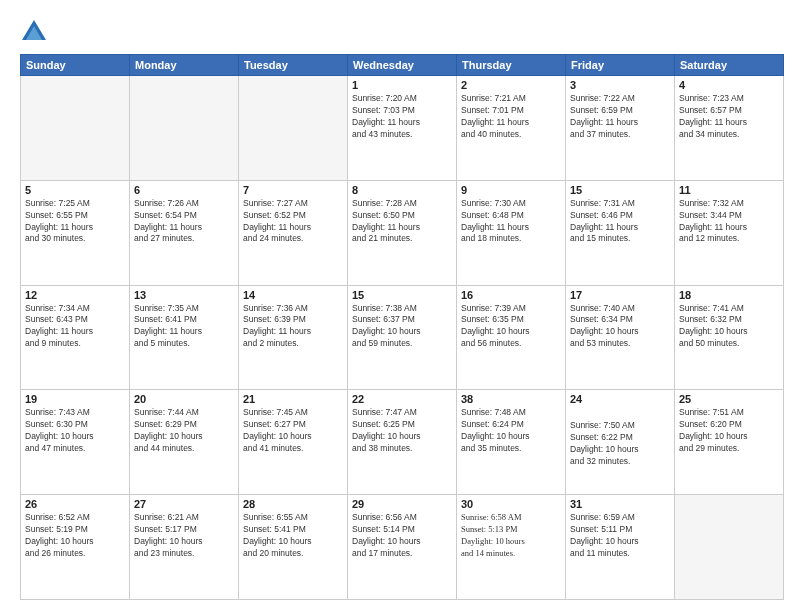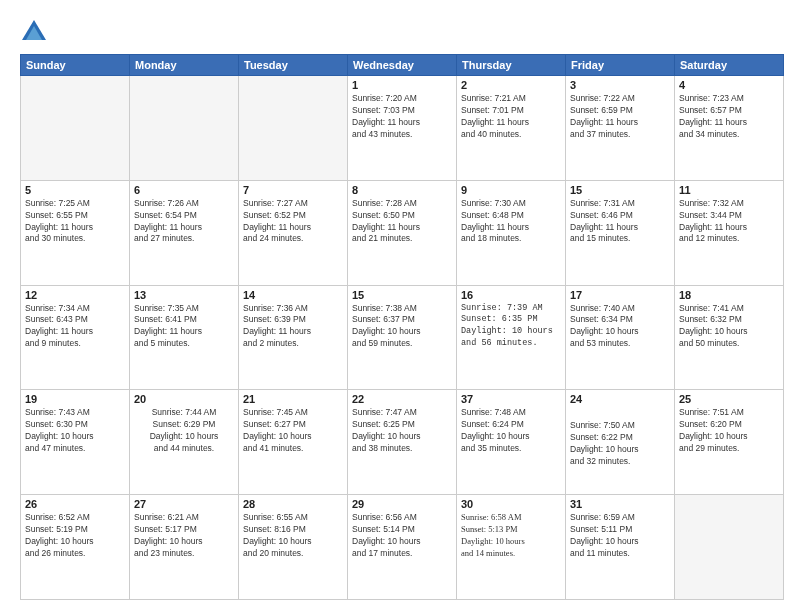--- a/index.html
+++ b/index.html
@@ -240,21 +240,21 @@
           </td>
           <td>
             <div class="day-number">15</div>
             <div class="day-info" style="white-space: pre-line;">Sunrise: 7:38 AM
 Sunset: 6:37 PM
 Daylight: 10 hours
 and 59 minutes.</div>
           </td>
           <td>
             <div class="day-number">16</div>
-            <div class="day-info" style="white-space: pre-line; font-family: Liberation Mono, monospace;">Sunrise: 7:39 AM
+            <div class="day-info" style="white-space: pre-line;">Sunrise: 7:39 AM
 Sunset: 6:35 PM
 Daylight: 10 hours
 and 56 minutes.</div>
           </td>
           <td>
             <div class="day-number">17</div>
             <div class="day-info" style="white-space: pre-line;">Sunrise: 7:40 AM
 Sunset: 6:34 PM
 Daylight: 10 hours
 and 53 minutes.</div>
@@ -270,41 +270,41 @@
         <tr>
           <td>
             <div class="day-number">19</div>
             <div class="day-info" style="white-space: pre-line;">Sunrise: 7:43 AM
 Sunset: 6:30 PM
 Daylight: 10 hours
 and 47 minutes.</div>
           </td>
           <td>
             <div class="day-number">20</div>
-            <div class="day-info" style="white-space: pre-line; text-align: center;">Sunrise: 7:44 AM
+            <div class="day-info" style="white-space: pre-line;">Sunrise: 7:44 AM
 Sunset: 6:29 PM
 Daylight: 10 hours
 and 44 minutes.</div>
           </td>
           <td>
             <div class="day-number">21</div>
             <div class="day-info" style="white-space: pre-line;">Sunrise: 7:45 AM
 Sunset: 6:27 PM
 Daylight: 10 hours
 and 41 minutes.</div>
           </td>
           <td>
             <div class="day-number">22</div>
             <div class="day-info" style="white-space: pre-line;">Sunrise: 7:47 AM
 Sunset: 6:25 PM
 Daylight: 10 hours
 and 38 minutes.</div>
           </td>
           <td>
-            <div class="day-number">37</div>
+            <div class="day-number">38</div>
             <div class="day-info" style="white-space: pre-line;">Sunrise: 7:48 AM
 Sunset: 6:24 PM
 Daylight: 10 hours
 and 35 minutes.</div>
           </td>
           <td>
             <div class="day-number">24</div>
             <div class="day-info" style="white-space: pre-line; margin-top: 15px;">Sunrise: 7:50 AM
 Sunset: 6:22 PM
 Daylight: 10 hours
@@ -329,21 +329,21 @@
           <td>
             <div class="day-number">27</div>
             <div class="day-info" style="white-space: pre-line;">Sunrise: 6:21 AM
 Sunset: 5:17 PM
 Daylight: 10 hours
 and 23 minutes.</div>
           </td>
           <td>
             <div class="day-number">28</div>
             <div class="day-info" style="white-space: pre-line;">Sunrise: 6:55 AM
-Sunset: 8:16 PM
+Sunset: 5:41 PM
 Daylight: 10 hours
 and 20 minutes.</div>
           </td>
           <td>
             <div class="day-number">29</div>
             <div class="day-info" style="white-space: pre-line;">Sunrise: 6:56 AM
 Sunset: 5:14 PM
 Daylight: 10 hours
 and 17 minutes.</div>
           </td>

